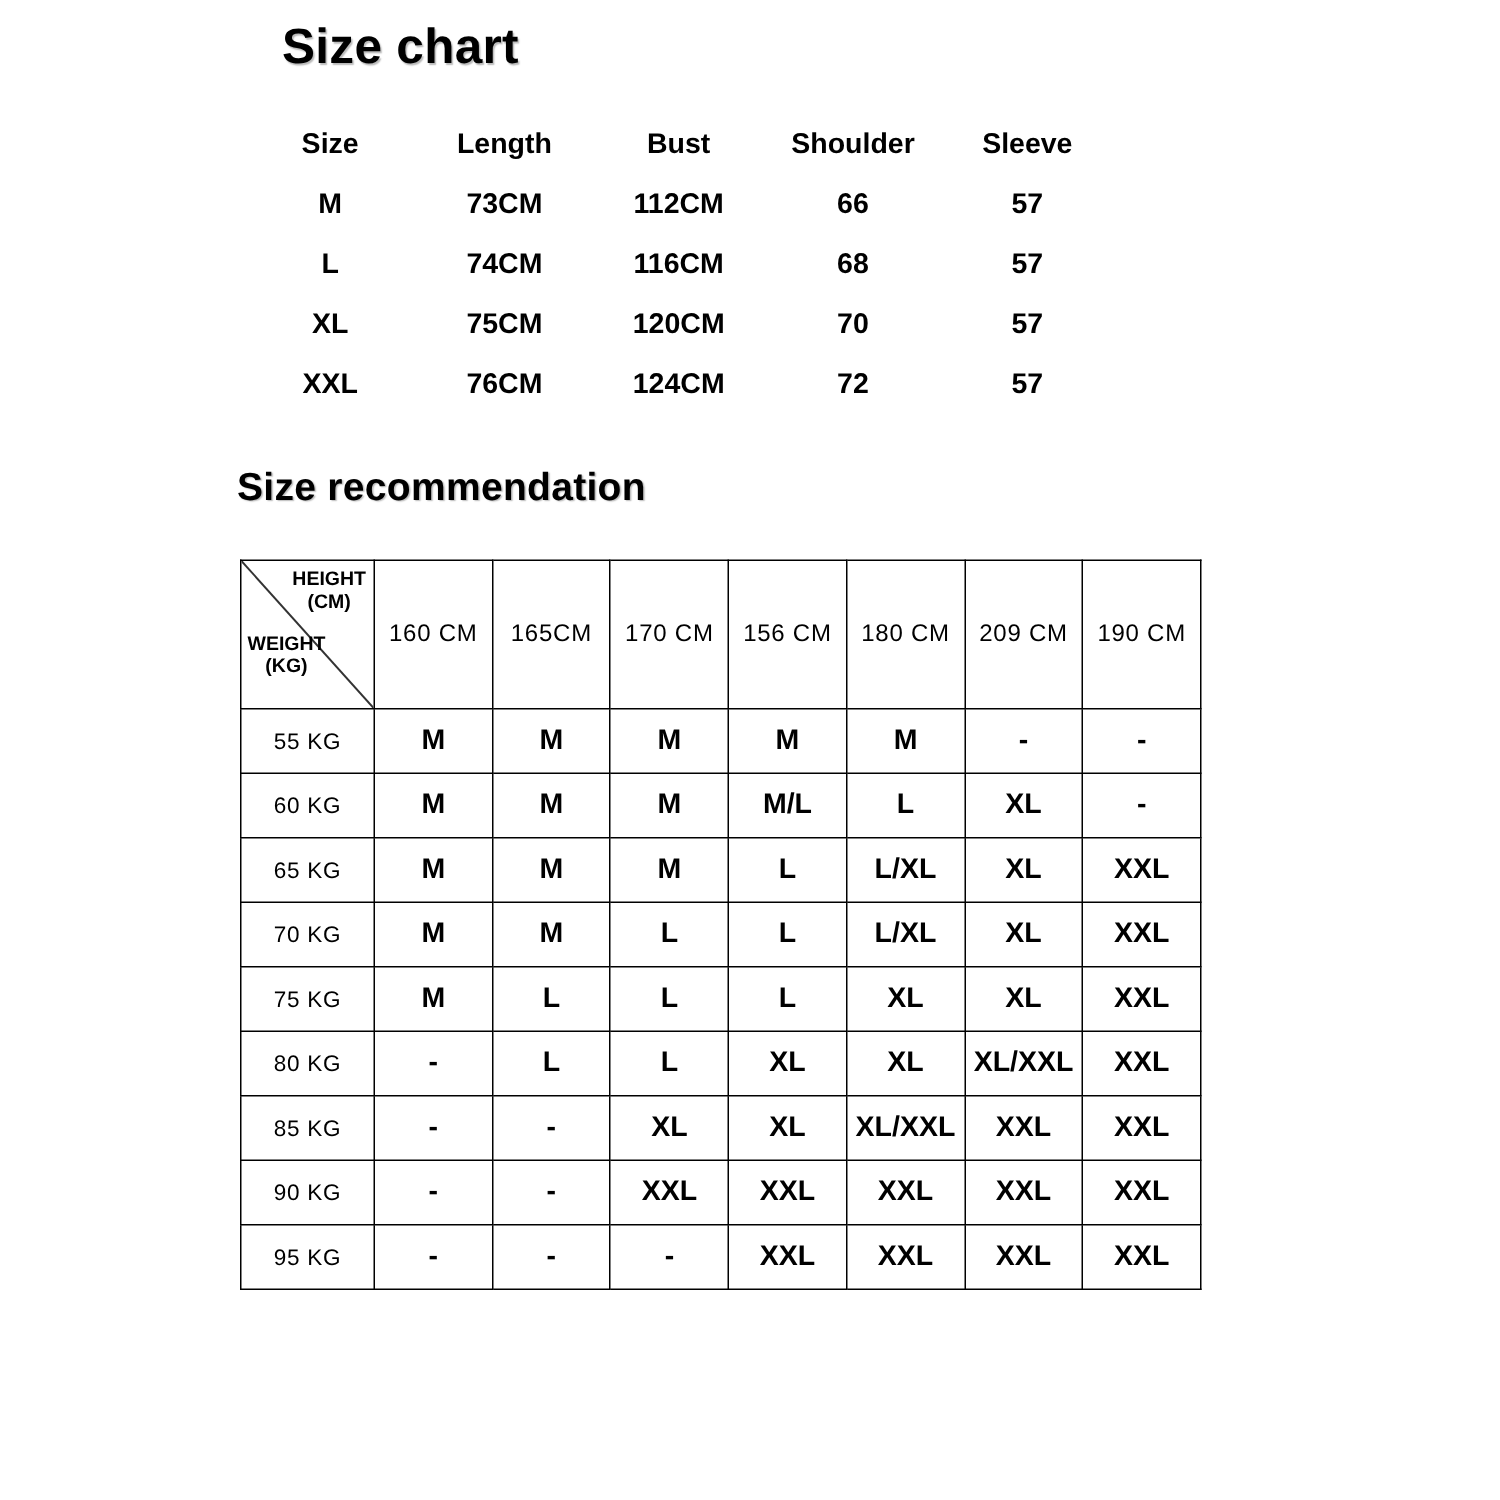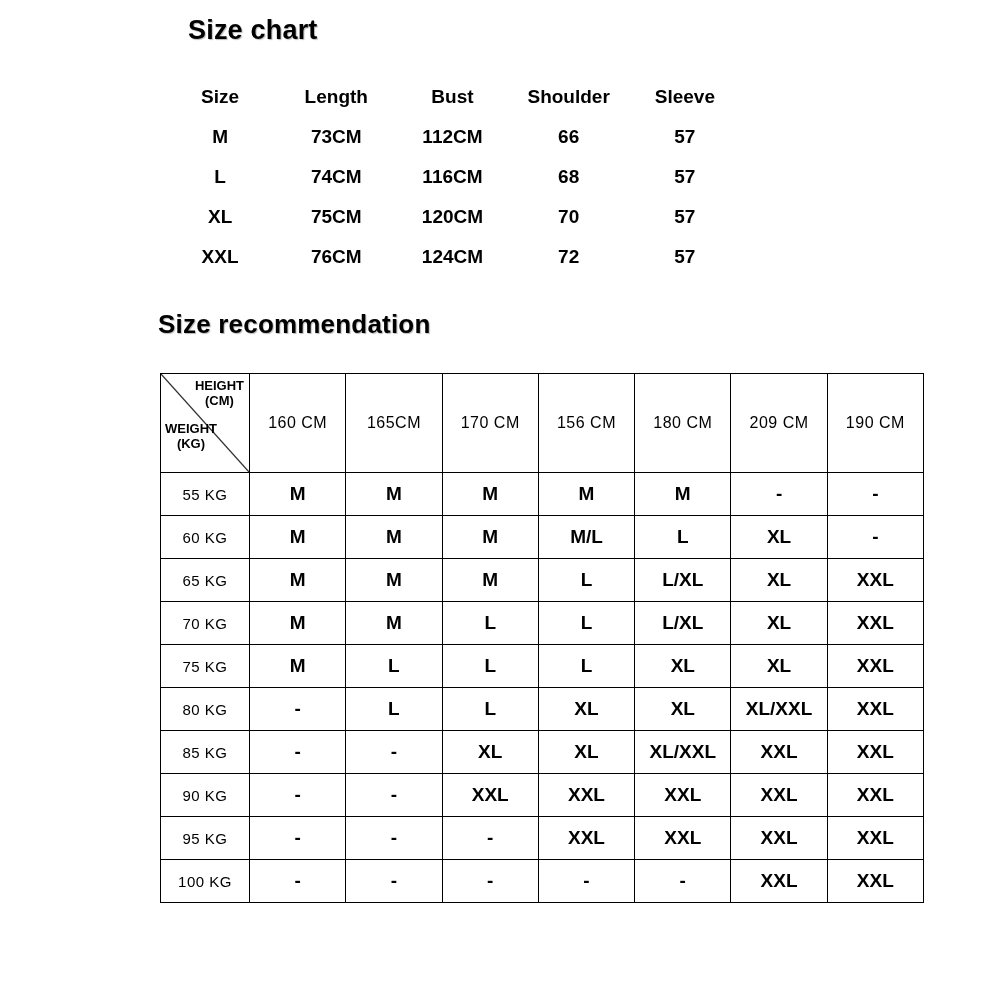--- a/index.html
+++ b/index.html
@@ -6,21 +6,21 @@
     margin: 0;
     padding: 0;
     background: #ffffff;
     width: 1000px;
     height: 1000px;
     font-family: "Liberation Sans", sans-serif;
     color: #000;
     overflow: hidden;
   }
   h1.sec-title {
-    font-size: 27px;
+    font-size: 33px;
     line-height: 33px;
     font-weight: bold;
     letter-spacing: 0.2px;
     text-shadow: 1px 1px 1px rgba(0,0,0,0.28);
   }
   #size-chart-title { margin: 14px 0 0 188px; }
   #size-rec-title   { margin: 30px 0 0 158px; font-size: 26px; line-height: 34px; }
 
   
   table.plain {
@@ -37,21 +37,21 @@
     font-size: 19px;
     font-weight: bold;
     padding: 0;
   }
 
   
   table.grid {
     margin: 32px 0 11px 160px;
     border-collapse: collapse;
     table-layout: fixed;
-    width: 764px;
+    width: 641px;
   }
   table.grid th, table.grid td {
     border: 1px solid #000;
     padding: 0;
     text-align: center;
     vertical-align: middle;
   }
   table.grid thead tr { height: 99px; }
   table.grid tbody tr { height: 43px; }
   th.corner { width: 88px; position: relative; }
@@ -254,26 +254,16 @@
         <tr>
           <td class="w-label">95 KG</td>
           <td class="s-val">-</td>
           <td class="s-val">-</td>
           <td class="s-val">-</td>
           <td class="s-val">XXL</td>
           <td class="s-val">XXL</td>
           <td class="s-val">XXL</td>
           <td class="s-val">XXL</td>
         </tr>
-        <tr>
-          <td class="w-label">100 KG</td>
-          <td class="s-val">-</td>
-          <td class="s-val">-</td>
-          <td class="s-val">-</td>
-          <td class="s-val">-</td>
-          <td class="s-val">-</td>
-          <td class="s-val">XXL</td>
-          <td class="s-val">XXL</td>
-        </tr>
       </tbody>
   </table>
 
 </div>
 
 </body></html>

